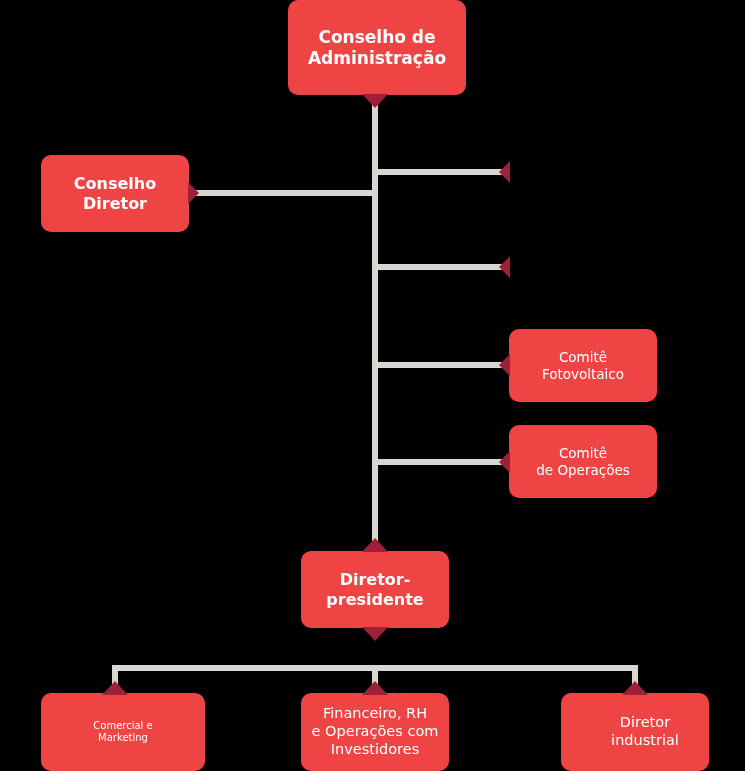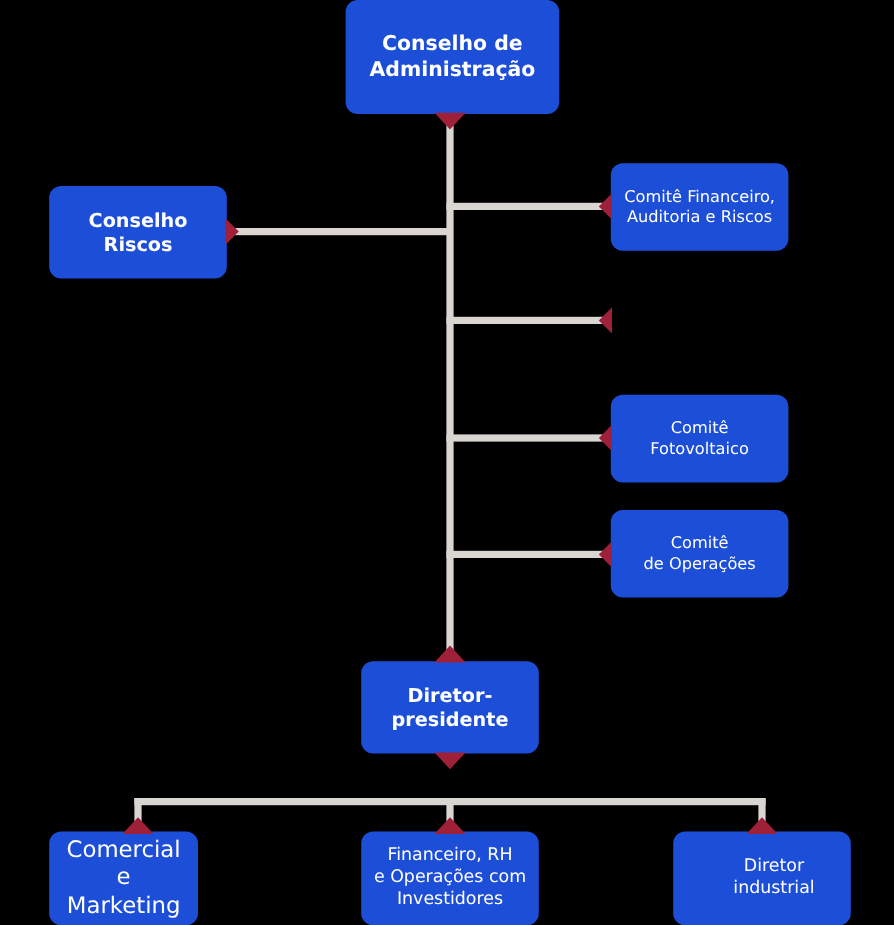--- a/index.html
+++ b/index.html
@@ -22,21 +22,21 @@
 
   
   .line {
     position: absolute;
     background: #D9D6D1;
   }
 
   
   .node {
     position: absolute;
-    background: #1d4ed8;
+    background: #ef4444;
     border-radius: 10px;
     color: #FFFFFF;
     display: flex;
     align-items: center;
     justify-content: flex-end;
     text-align: center;
     box-sizing: border-box;
     line-height: 1.22;
     z-index: 3;
   }
@@ -98,28 +98,24 @@
   <div class="line" style="left:632px; top:665px; width:6px; height:30px;"></div>
 
   <div class="node bold" style="left:288px; top:0px; width:178px; height:95px; font-size:17px;">
     <span class="label">Conselho de
 Administração</span>
   </div>
   <div class="tail down" style="left:362px; top:94px;"></div>
 
   <div class="node bold" style="left:41px; top:155px; width:148px; height:77px; font-size:16px;">
     <span class="label">Conselho
-Riscos</span>
+Diretor</span>
   </div>
   <div class="tail right" style="left:188px; top:182px;"></div>
 
-  <div class="node" style="left:509px; top:136px; width:148px; height:73px; font-size:13.5px;">
-    <span class="label">Comitê Financeiro,
-Auditoria e Riscos</span>
-  </div>
   <div class="tail left" style="left:499px; top:161px;"></div>
 
   <div class="tail left" style="left:499px; top:256px;"></div>
 
   <div class="node" style="left:509px; top:329px; width:148px; height:73px; font-size:13.5px;">
     <span class="label">Comitê
 Fotovoltaico</span>
   </div>
   <div class="tail left" style="left:499px; top:354px;"></div>
 
@@ -129,21 +125,21 @@
   </div>
   <div class="tail left" style="left:499px; top:451px;"></div>
 
   <div class="node bold" style="left:301px; top:551px; width:148px; height:77px; font-size:16px;">
     <span class="label">Diretor-
 presidente</span>
   </div>
   <div class="tail up" style="left:362px; top:538px;"></div>
   <div class="tail down" style="left:362px; top:627px;"></div>
 
-  <div class="node" style="left:41px; top:693px; width:124px; height:78px; font-size:19px;">
+  <div class="node" style="left:41px; top:693px; width:164px; height:78px; font-size:10px;">
     <span class="label">Comercial e
 Marketing</span>
   </div>
   <div class="tail up" style="left:102px; top:681px;"></div>
 
   <div class="node" style="left:301px; top:693px; width:148px; height:78px; font-size:14.5px;">
     <span class="label">Financeiro, RH
 e Operações com
 Investidores</span>
   </div>

